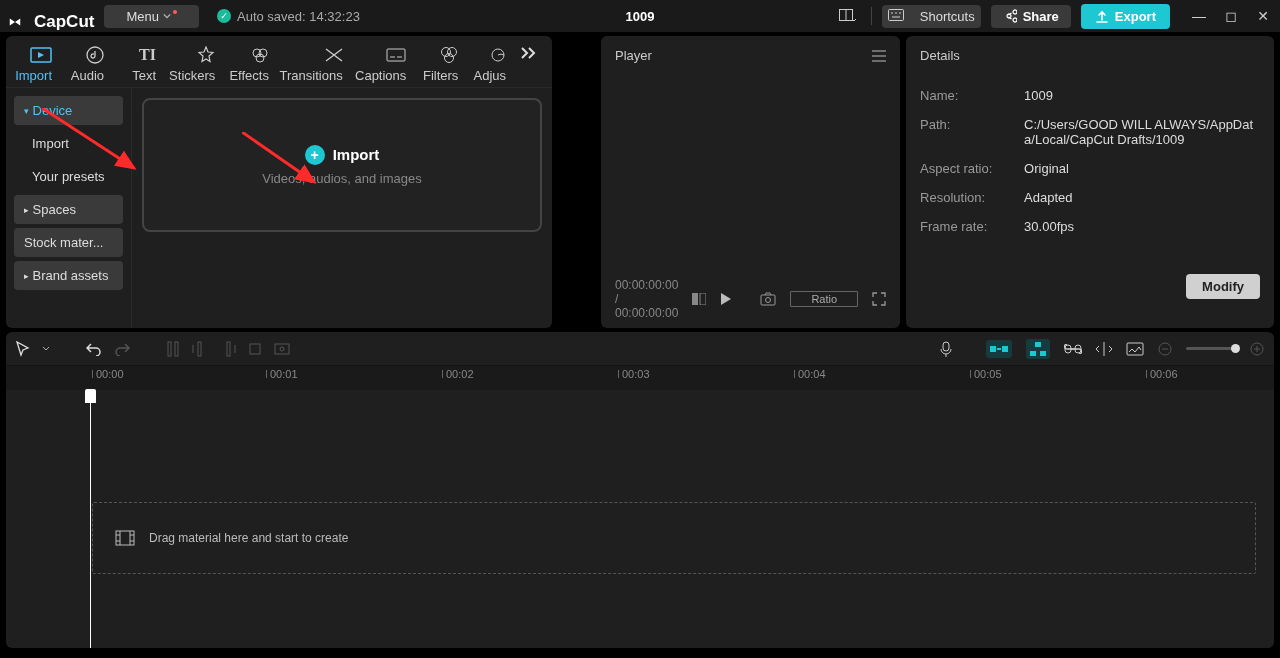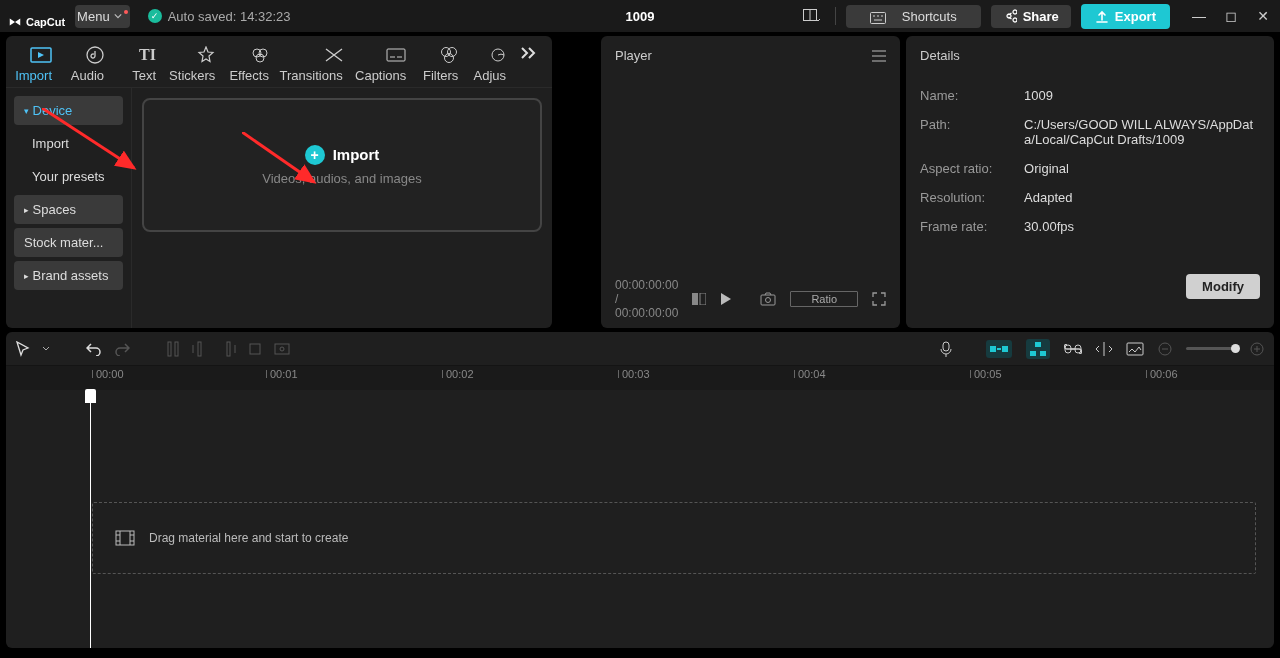--- a/index.html
+++ b/index.html
@@ -1,27 +1,27 @@
 <!DOCTYPE html>
 <html><head>
 <meta charset="utf-8">
 <style>
 * { margin: 0; padding: 0; box-sizing: border-box; font-family: -apple-system, BlinkMacSystemFont, "Segoe UI", sans-serif; }
 body { background: #000; color: #ddd; width: 1280px; height: 658px; overflow: hidden; font-size: 13px; }
 
 .titlebar { height: 32px; background: #1a1a1a; display: flex; align-items: center; padding: 0 8px; gap: 10px; }
-.logo { display: flex; align-items: center; gap: 4px; color: #fff; font-weight: 600; font-size: 11px; margin-top: 12px; }
+.logo { display: flex; align-items: center; gap: 12px; color: #fff; font-weight: 600; font-size: 17px; margin-top: 12px; }
 .logo-icon { width: 14px; height: 14px; }
-.menu-btn { background: #3a3a3a; color: #ddd; padding: 4px 2px; border-radius: 4px; display: flex; align-items: center; gap: 4px; font-size: 13px; }
+.menu-btn { background: #3a3a3a; color: #ddd; padding: 4px 22px; border-radius: 4px; display: flex; align-items: center; gap: 4px; font-size: 13px; }
 .autosave { display: flex; align-items: center; gap: 6px; color: #aaa; margin-left: 8px; font-size: 13px; }
 .autosave-dot { width: 14px; height: 14px; border-radius: 50%; background: #1abc9c; display: flex; align-items: center; justify-content: center; color: #fff; font-size: 9px; }
 .project-title { position: absolute; left: 50%; transform: translateX(-50%); color: #fff; font-weight: 600; }
 .titlebar-right { margin-left: auto; display: flex; align-items: center; gap: 10px; }
 .titlebar-iconbtn { color: #ccc; padding: 4px; display: flex; align-items: center; }
-.shortcuts-btn { background: #3a3a3a; color: #ddd; padding: 4px 24px; border-radius: 4px; display: flex; align-items: flex-end; gap: 16px; }
+.shortcuts-btn { background: #3a3a3a; color: #ddd; padding: 4px 6px; border-radius: 4px; display: flex; align-items: flex-start; gap: 16px; }
 .share-btn { background: #3a3a3a; color: #fff; padding: 4px 12px; border-radius: 4px; display: flex; align-items: center; gap: 6px; font-weight: 700; }
 .export-btn { background: #1ec8d3; color: #fff; padding: 5px 14px; border-radius: 4px; display: flex; align-items: flex-end; gap: 6px; font-weight: 600; }
 .win-controls { display: flex; gap: 14px; margin-left: 10px; }
 .win-ctrl { color: #ccc; font-size: 14px; width: 18px; text-align: center; }
 .divider-v { width: 1px; height: 18px; background: #444; }
 
 .workspace { display: flex; gap: 6px; padding: 4px 6px; height: 300px; }
 .panel { background: #1f1f1f; border-radius: 6px; display: flex; flex-direction: column; }
 .media-panel { width: 546px; }
 .player-panel { flex: 1; margin-left: 43px; }

